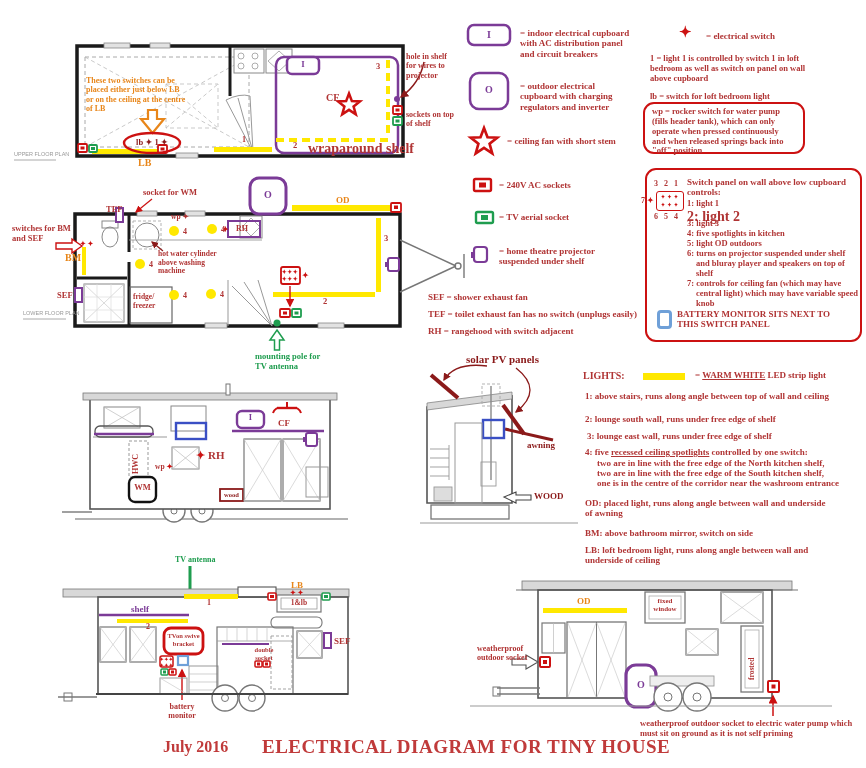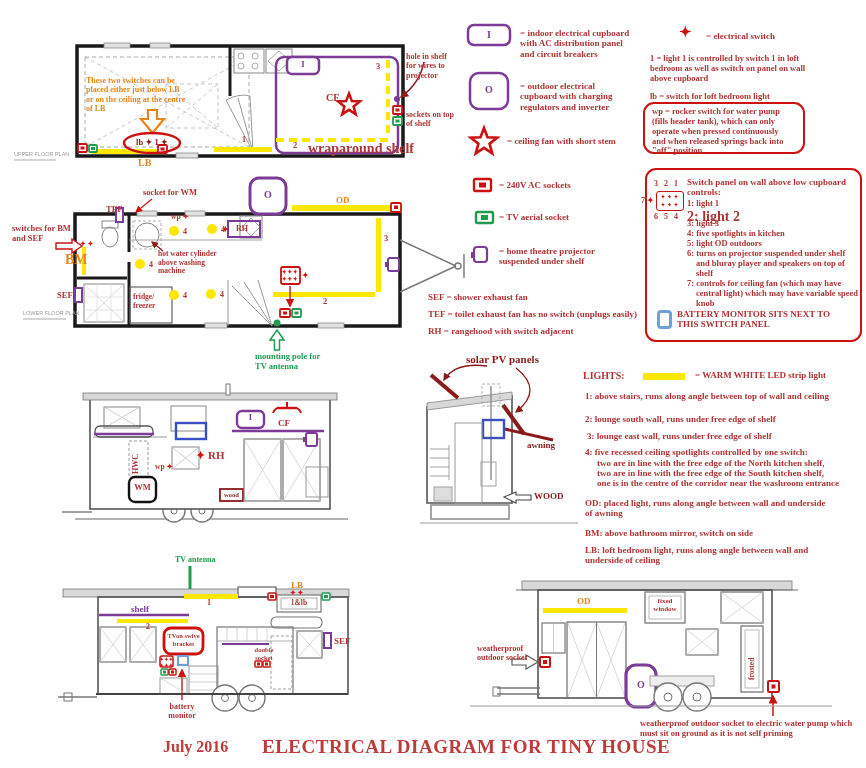--- a/index.html
+++ b/index.html
@@ -6,21 +6,21 @@
   #canvas{position:relative;width:866px;height:768px;background:#fff;overflow:hidden;
           font-family:"Liberation Serif",serif;}
   svg{position:absolute;left:0;top:0;}
   .lbl{position:absolute;font-weight:bold;color:#B03434;line-height:1.16;font-size:9px;}
   .c{text-align:center;}
   .orange{color:#E8861A;}
   .purple{color:#7B3B97;}
   .green{color:#1F9D4F;}
   .dred{color:#8B1A1A;}
   .grey{color:#999;font-family:"Liberation Sans",sans-serif;font-weight:normal;}
-  .u{}
+  .u{text-decoration:underline;}
   .hang{padding-left:9px;text-indent:-9px;}
   .redbox{position:absolute;border:2.5px solid #CC1111;border-radius:11px;background:#fff;}
   .panel-icon{position:absolute;border:1.5px solid #CC1111;border-radius:3px;background:#fff;
               color:#CC1111;font-size:6.5px;line-height:7.5px;letter-spacing:1px;
               text-align:center;padding:1px 2px;}
   .batt-icon{position:absolute;border:3px solid #6FA0D8;border-radius:4px;background:#fff;}
   .swatch{position:absolute;background:#FFE800;}
   .vtext{writing-mode:vertical-rl;transform:rotate(180deg);}
   .title-date{position:absolute;font-weight:bold;color:#C03a3a;font-size:16px;}
   .title-main{position:absolute;font-weight:bold;color:#C03a3a;font-size:19px;letter-spacing:.5px;}
@@ -385,21 +385,21 @@
 <div class="lbl" style="left:326px;top:92px;font-size:10px;">CF</div>
 <div class="lbl" style="left:293px;top:141px;font-size:8.5px;">2</div>
 <div class="lbl" style="left:308px;top:141px;font-size:14px;">wraparound shelf</div>
 <div class="lbl" style="left:406px;top:52px;width:52px;font-size:8px;">hole in shelf for wires to projector</div>
 <div class="lbl" style="left:406px;top:110px;width:55px;font-size:8px;">sockets on top of shelf</div>
 
 <div class="lbl" style="left:106px;top:205px;font-size:8.5px;">TEF</div>
 <div class="lbl" style="left:143px;top:188px;font-size:8.5px;">socket for WM</div>
 <div class="lbl" style="left:12px;top:224px;width:72px;font-size:8.5px;">switches for BM and SEF</div>
 <div class="lbl" style="left:80px;top:240px;font-size:7px;color:#CC1111;">✦ ✦</div>
-<div class="lbl orange" style="left:65px;top:252px;font-size:14px;">BM</div>
+<div class="lbl orange" style="left:65px;top:252px;font-size:10px;">BM</div>
 <div class="lbl" style="left:57px;top:291px;font-size:8.5px;">SEF</div>
 <div class="lbl" style="left:158px;top:250px;width:74px;font-size:7.5px;">hot water cylinder above washing machine</div>
 <div class="lbl" style="left:133px;top:293px;width:38px;font-size:7.5px;">fridge/ freezer</div>
 <div class="lbl" style="left:171px;top:213px;font-size:7.5px;"><span>wp</span> <span>✦</span></div>
 <div class="lbl" style="left:222px;top:225px;font-size:8px;color:#CC1111;">✦</div>
 <div class="lbl" style="left:236px;top:224px;font-size:8px;">RH</div>
 <div class="lbl purple c" style="left:250px;top:189px;width:36px;font-size:10px;">O</div>
 <div class="lbl orange" style="left:336px;top:195px;font-size:9px;">OD</div>
 <div class="lbl" style="left:183px;top:227px;font-size:8px;">4</div>
 <div class="lbl" style="left:221px;top:225px;font-size:8px;">4</div>

